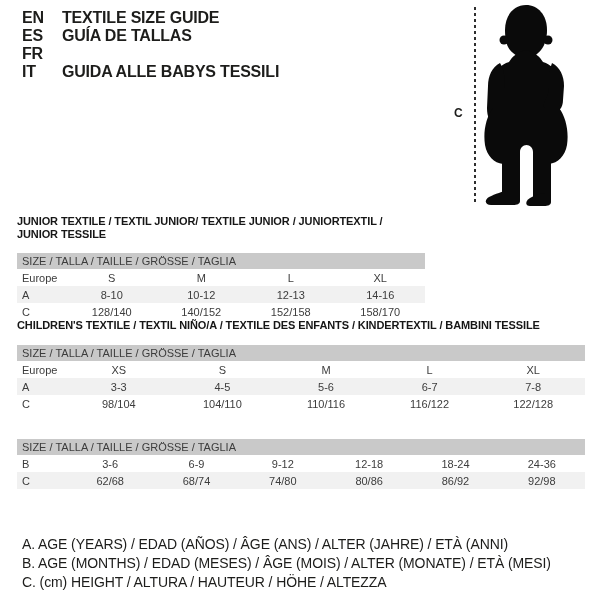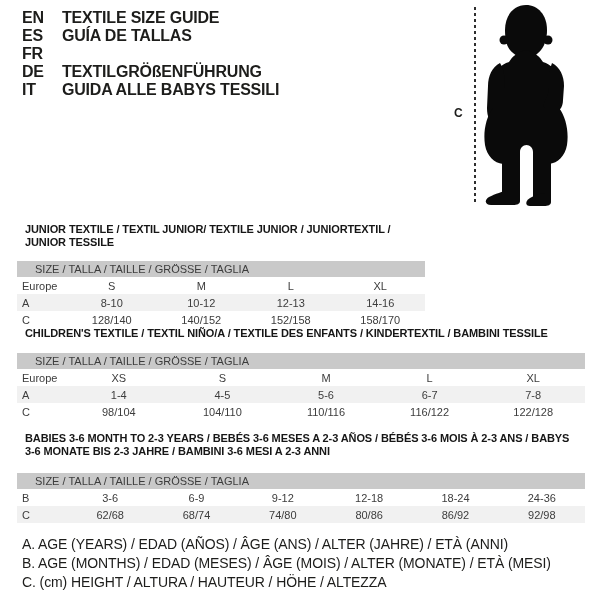--- a/index.html
+++ b/index.html
@@ -24,24 +24,24 @@
   
   .dotline{position:absolute;left:474px;top:7px;width:2px;height:197px;
     background:repeating-linear-gradient(to bottom,#2e2e2e 0 3px,transparent 3px 6px);}
   .c-label{position:absolute;left:454px;top:106px;font-weight:bold;font-size:12px;color:var(--ink);}
   .baby-svg{position:absolute;left:479px;top:4px;width:96px;height:202px;}
   
   .sec{position:absolute;left:17px;}
   .sec-t0{top:215px;width:408px;}
   .sec-t1{top:319px;width:568px;}
   .sec-t2{top:424px;width:568px;}
-  .tbl-title{margin:8px;font-size:11px;line-height:13px;font-weight:bold;
+  .tbl-title{margin:0;font-size:11px;line-height:13px;font-weight:bold;
     letter-spacing:-0.1px;color:#161616;}
   .band{height:16px;line-height:16px;background:var(--band-bg);
-    padding-left:18px;font-size:11px;color:var(--text);}
+    padding-left:5px;font-size:11px;color:var(--text);}
   .sec-t0 .band{margin-top:12px;}
   .sec-t1 .band{margin-top:13px;}
   .sec-t2 .band{margin-top:15px;}
   table.size{width:100%;border-collapse:collapse;table-layout:fixed;}
   table.size tr{height:17px;}
   table.size tr.alt{background:var(--alt-row);}
   table.size th.row-label{width:50px;text-align:left;font-weight:normal;
     padding-left:5px;font-size:11px;color:var(--text);}
   table.size td{text-align:center;font-size:11px;color:var(--text);
     padding:0;white-space:nowrap;}
@@ -57,24 +57,20 @@
     <div class="lang-row">
       <span class="lang-code">EN</span>
       <span>TEXTILE SIZE GUIDE</span>
     </div>
     <div class="lang-row">
       <span class="lang-code">ES</span>
       <span>GUÍA DE TALLAS</span>
     </div>
     <div class="lang-row">
       <span class="lang-code">FR</span>
-    </div>
-    <div class="lang-row">
-      <span class="lang-code">DE</span>
-      <span>TEXTILGRÖßENFÜHRUNG</span>
     </div>
     <div class="lang-row">
       <span class="lang-code">IT</span>
       <span>GUIDA ALLE BABYS TESSILI</span>
     </div>
   </div>
 
 <div class="dotline"></div>
 <div class="c-label">C</div>
 <svg class="baby-svg" viewBox="0 0 96 202" aria-hidden="true">
@@ -138,40 +134,39 @@
         <tr>
           <th class="row-label">Europe</th>
           <td>XS</td>
           <td>S</td>
           <td>M</td>
           <td>L</td>
           <td>XL</td>
         </tr>
         <tr class="alt">
           <th class="row-label">A</th>
-          <td>1-4</td>
+          <td>3-3</td>
           <td>4-5</td>
           <td>5-6</td>
           <td>6-7</td>
           <td>7-8</td>
         </tr>
         <tr>
           <th class="row-label">C</th>
           <td>98/104</td>
           <td>104/110</td>
           <td>110/116</td>
           <td>116/122</td>
           <td>122/128</td>
         </tr>
       </tbody>
     </table>
 </section>
 
 <section class="sec sec-t2">
-  <h2 class="tbl-title">BABIES 3-6 MONTH TO 2-3 YEARS / BEBÉS 3-6 MESES A 2-3 AÑOS / BÉBÉS 3-6 MOIS À 2-3 ANS / BABYS 3-6 MONATE BIS 2-3 JAHRE / BAMBINI 3-6 MESI A 2-3 ANNI</h2>
   <div class="band">SIZE / TALLA / TAILLE / GRÖSSE / TAGLIA</div>
   <table class="size">
       <tbody>
         <tr>
           <th class="row-label">B</th>
           <td>3-6</td>
           <td>6-9</td>
           <td>9-12</td>
           <td>12-18</td>
           <td>18-24</td>

